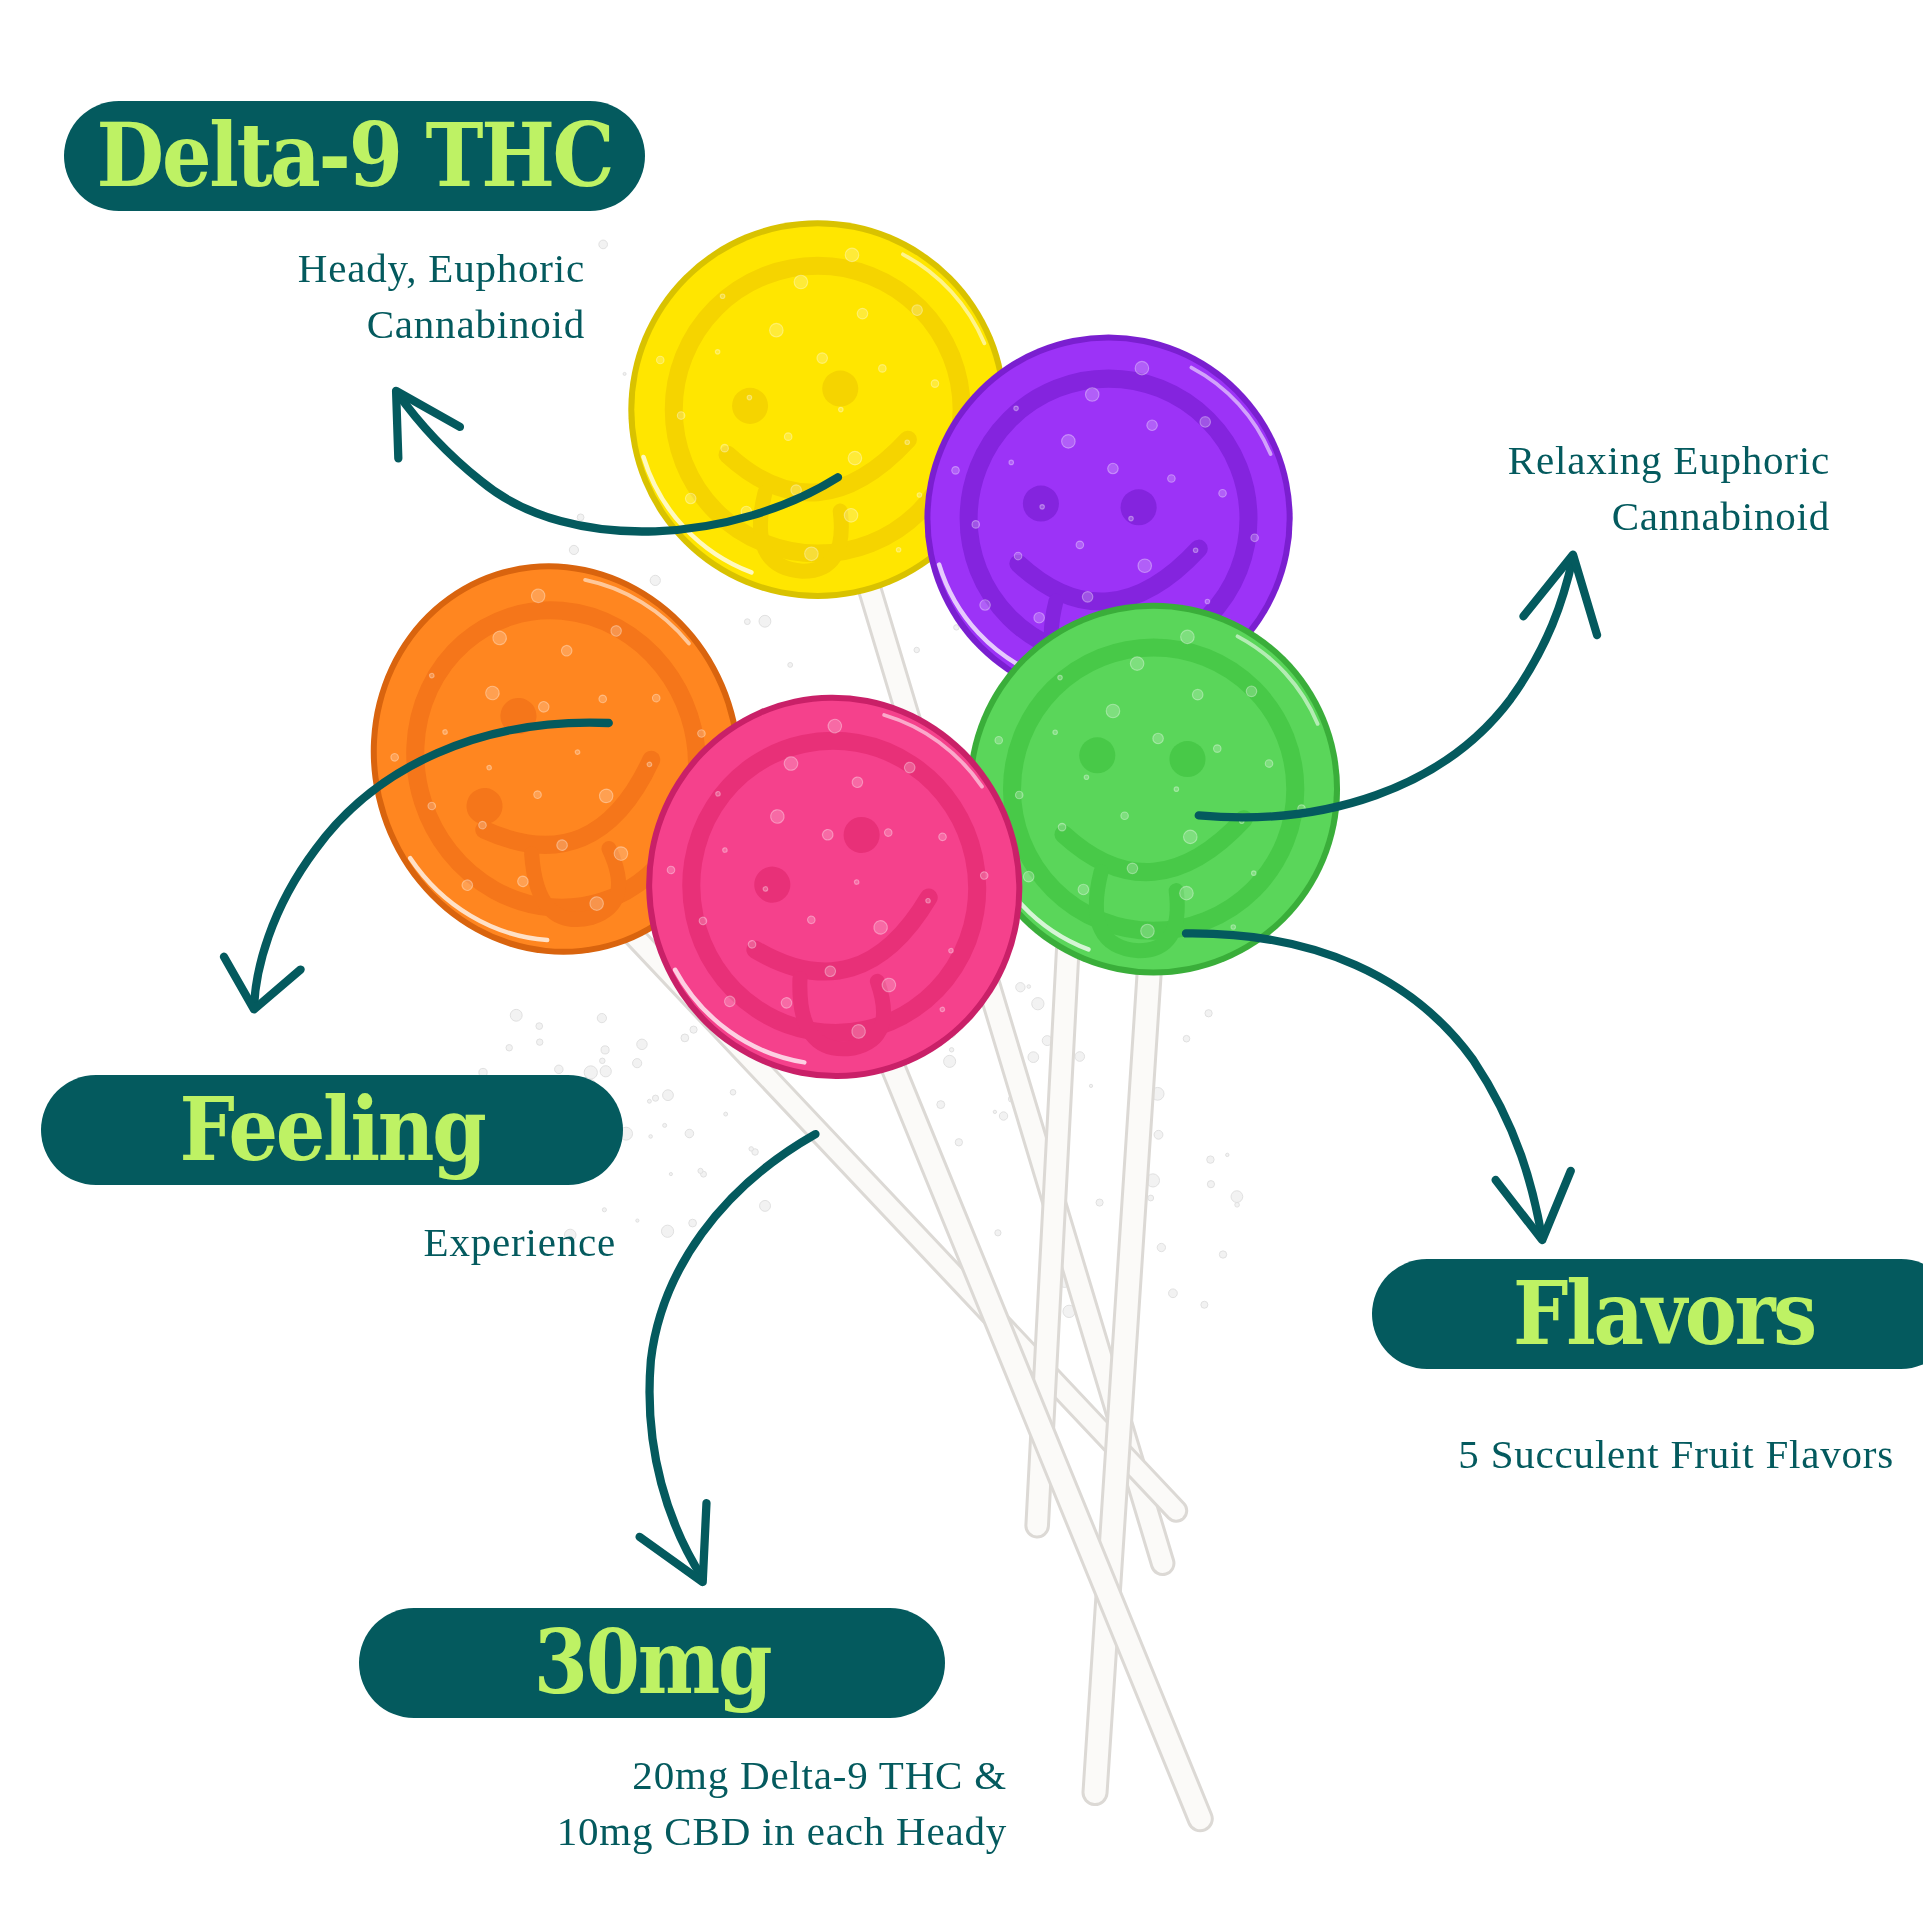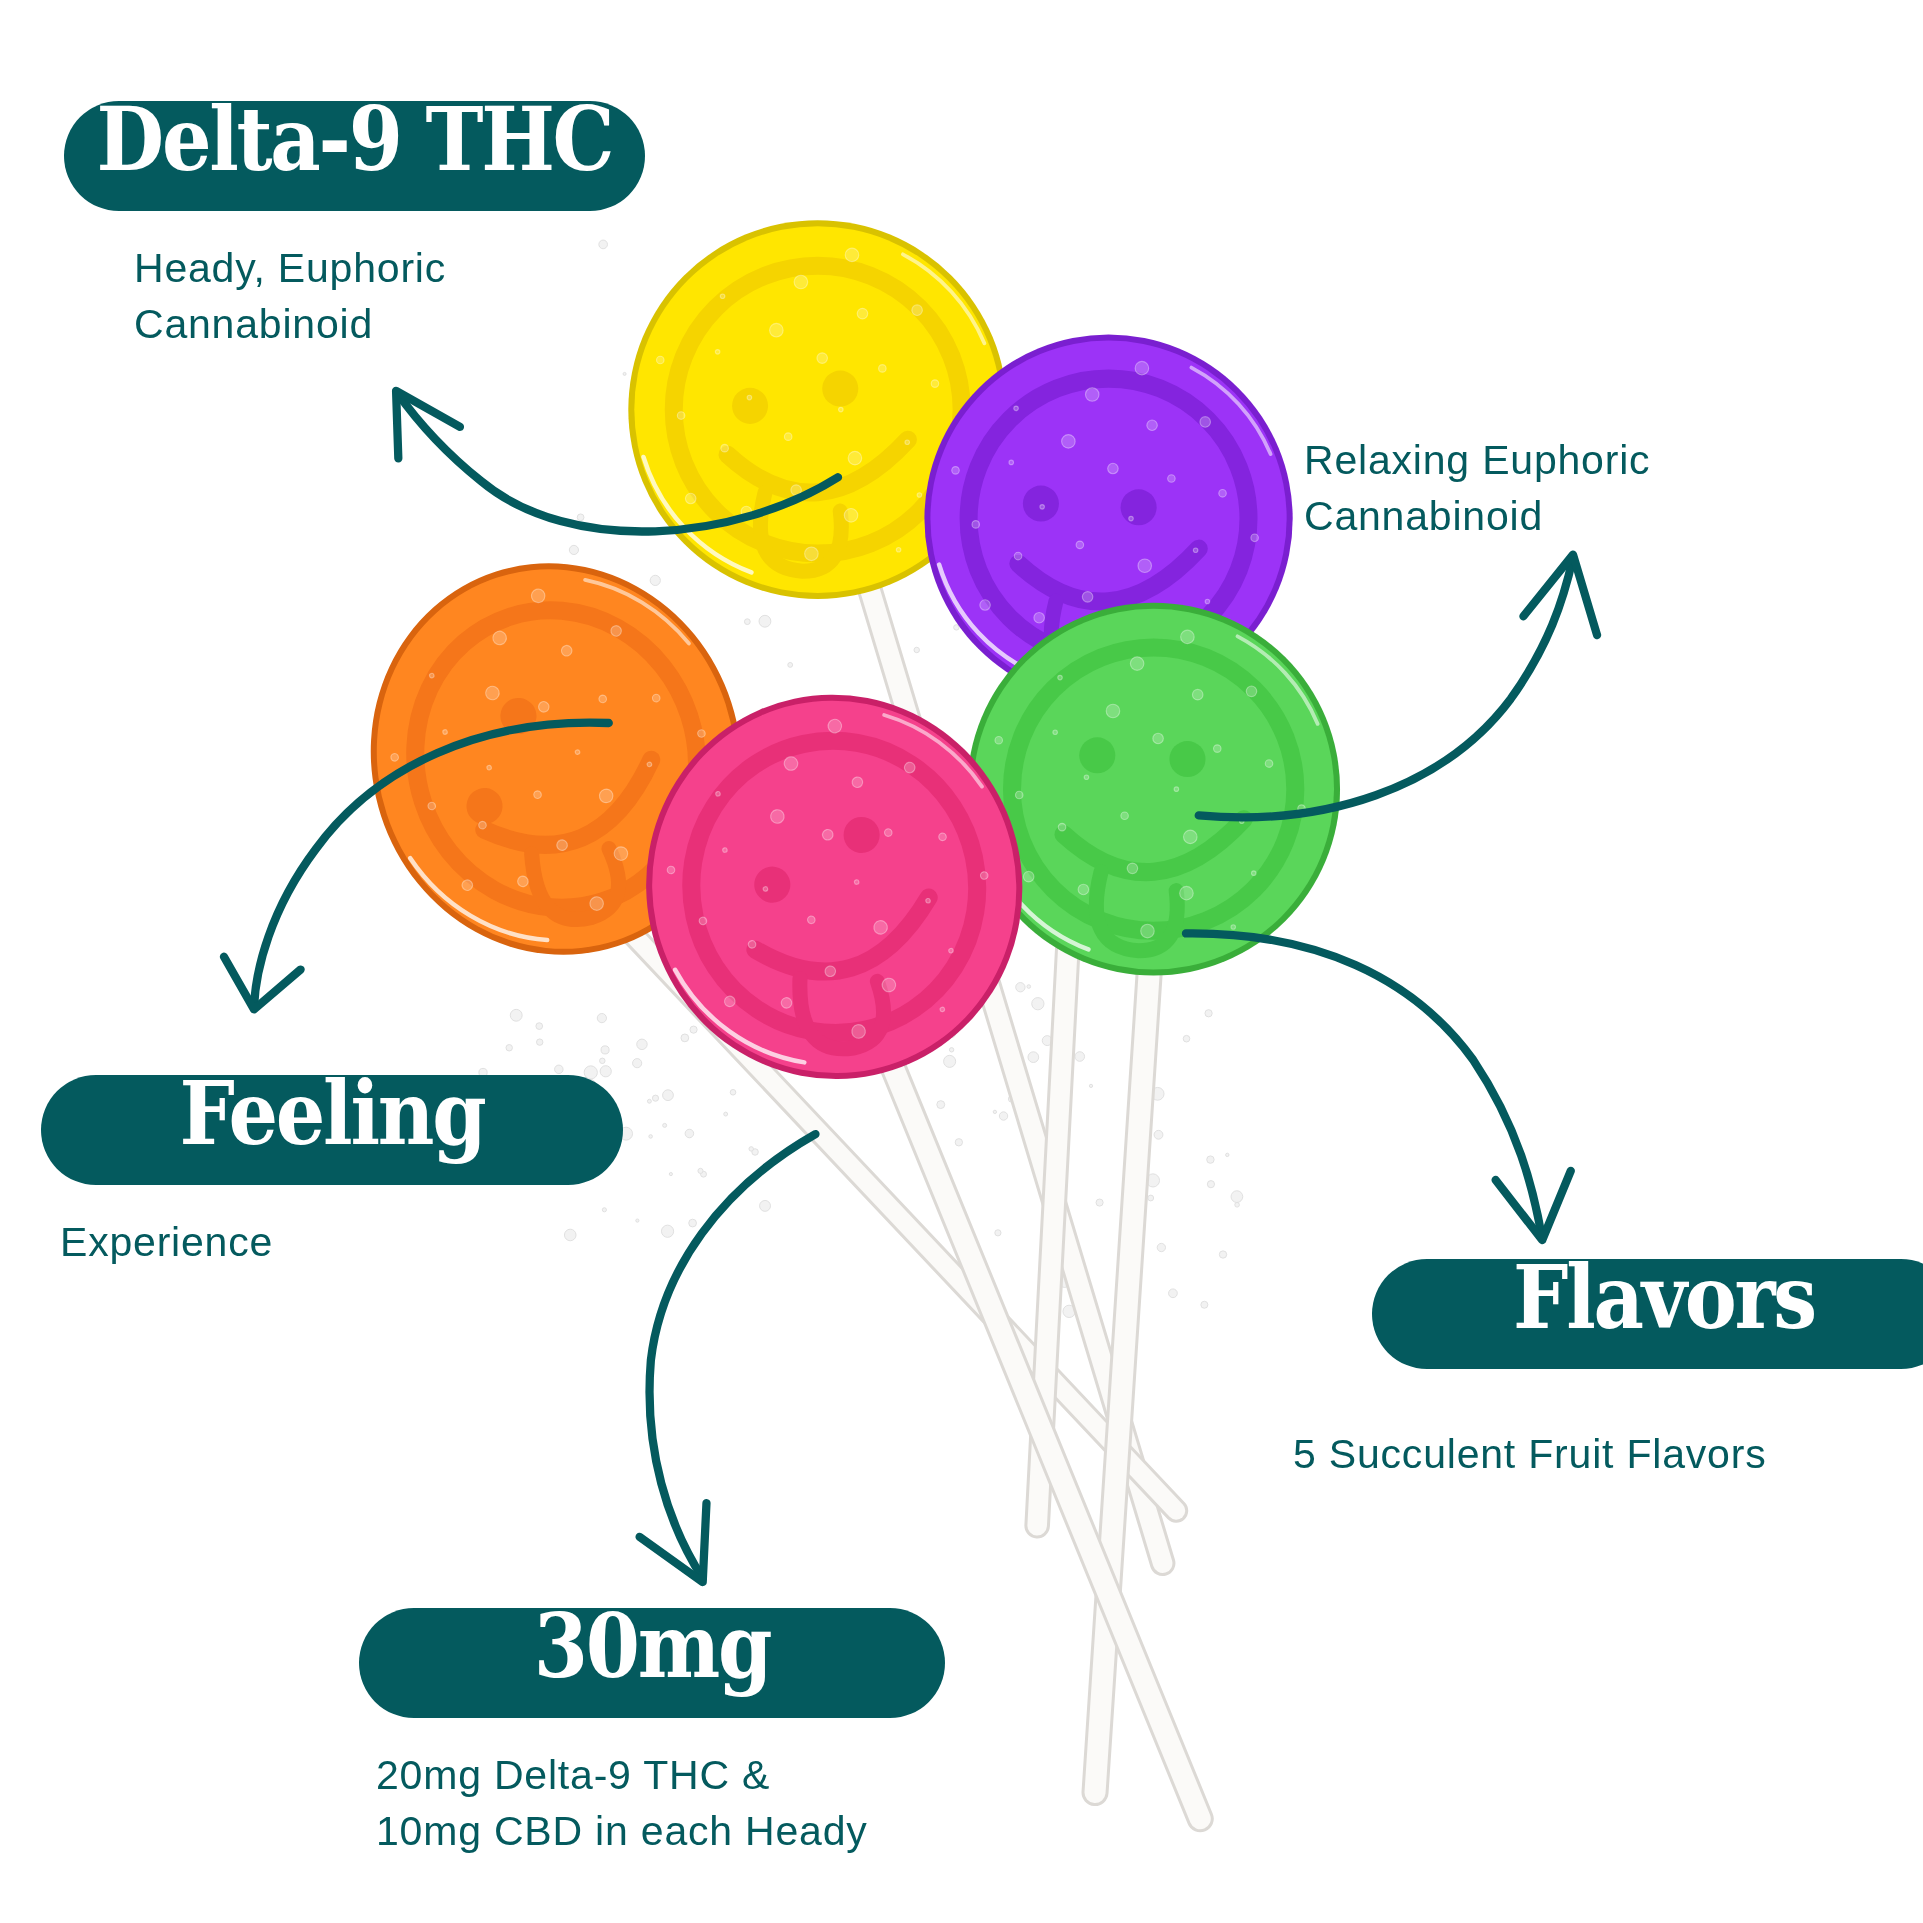--- a/index.html
+++ b/index.html
@@ -2,31 +2,31 @@
 <html style="font-size:12px"><head>
 <meta charset="utf-8">
 <style>
   html, body { margin: 0; padding: 0; background: #ffffff; }
   body { width: 1924px; height: 1924px; position: relative; overflow: hidden;
          font-family: "Liberation Sans", "DejaVu Sans", sans-serif; }
   .stage { position: absolute; left: 0; top: 0; width: 1924px; height: 1924px; }
   .art { position: absolute; left: 0; top: 0; width: 1924px; height: 1924px; }
   .pill {
     position: absolute; background: #045a5e; border-radius: 60px;
-    display: flex; align-items: flex-start; justify-content: center;
-    color: #ffffff; box-sizing: border-box;
+    display: flex; align-items: center; justify-content: center;
+    color: #bef264; box-sizing: border-box;
   }
   .pill .title {
     font-family: "DejaVu Serif", "Liberation Serif", serif;
     font-weight: bold; font-size: 78px; letter-spacing: -2.3px;
     line-height: 1; transform: scaleY(1.12); display: inline-block;
   }
   .sub {
-    position: absolute; color: #045a5e; text-align: left;
-    font-family: Liberation Sans, sans-serif;
+    position: absolute; color: #045a5e; text-align: right;
+    font-family: Liberation Serif, serif;
     font-size: 41px; line-height: 56px; letter-spacing: 0.8px;
   }
   .sub span { display: block; }
   .pill-delta { left: 64px;  top: 101px;  width: 581px; height: 110px; }
   .pill-cbd   { left: 1272px; top: 293px; width: 584px; height: 110px; }
   .pill-feel  { left: 41px;  top: 1075px; width: 582px; height: 110px; }
   .pill-flav  { left: 1372px; top: 1259px; width: 584px; height: 110px; }
   .pill-mg    { left: 359px; top: 1608px; width: 586px; height: 110px; }
   .sub-delta { left: 134px;  top: 240px;  width: 451px; }
   .sub-cbd   { left: 1304px; top: 432px;  width: 526px; }

